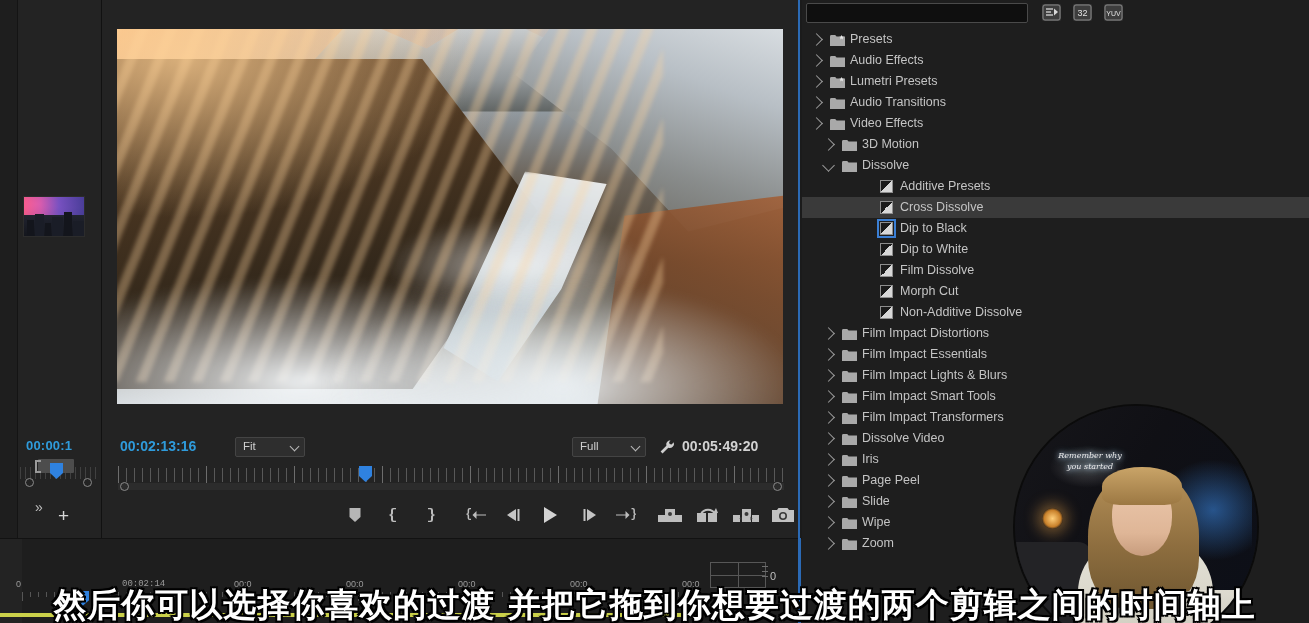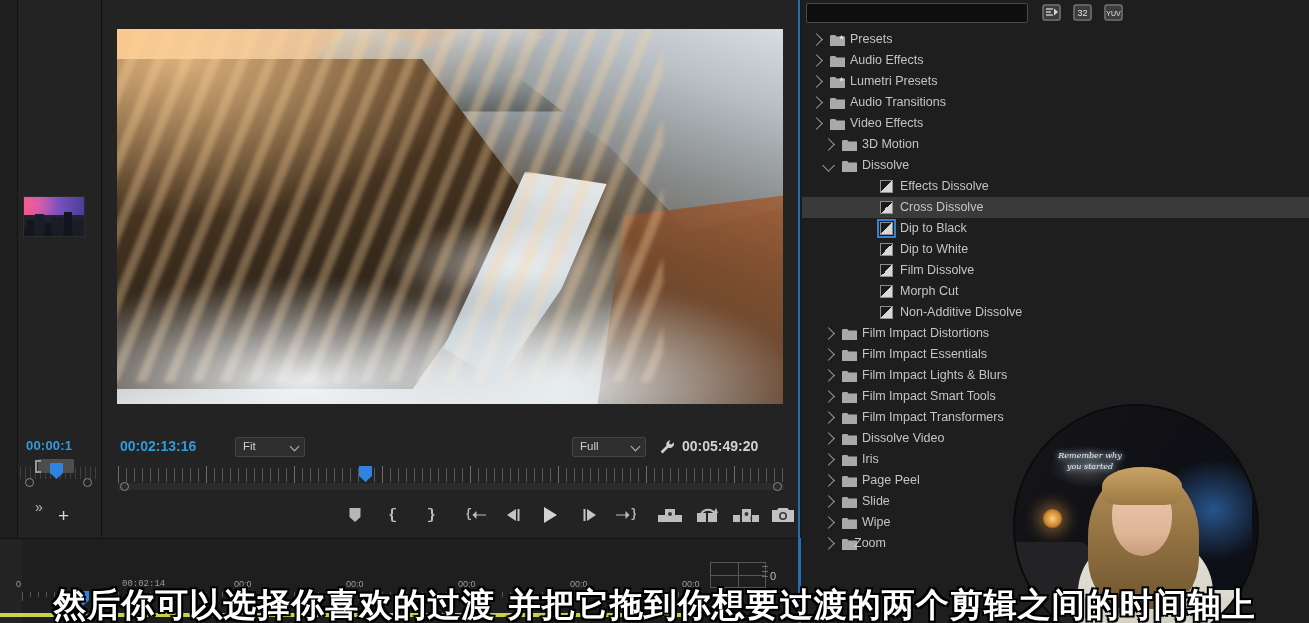--- a/index.html
+++ b/index.html
@@ -593,21 +593,21 @@
       </div>
       <div class="row">
         <span class="chev open" style="left: 22px;"></span>
         <span class="ficon" style="left: 40px;"><svg width="15" height="12" viewBox="0 0 15 12">
             <path d="M0 1.4A1.4 1.4 0 0 1 1.4 0h3.8l1.4 1.6H15V11H0z" fill="#a9a9a9"></path>
           </svg></span>
         <span class="label" style="left: 60px;">Dissolve</span>
       </div>
       <div class="row">
         <span class="eicon" style="left: 78px;"></span>
-        <span class="label" style="left: 98px;">Effects Dissolve</span>
+        <span class="label" style="left: 98px;">Additive Presets</span>
         <span class="rbadges"></span>
       </div>
       <div class="row selected">
         <span class="eicon" style="left: 78px;"></span>
         <span class="label" style="left: 98px;">Cross Dissolve</span>
         <span class="rbadges"></span>
       </div>
       <div class="row">
         <span class="eicon sel" style="left: 78px;"></span>
         <span class="label" style="left: 98px;">Dip to Black</span>
@@ -700,21 +700,21 @@
         <span class="ficon" style="left: 40px;"><svg width="15" height="12" viewBox="0 0 15 12">
             <path d="M0 1.4A1.4 1.4 0 0 1 1.4 0h3.8l1.4 1.6H15V11H0z" fill="#a9a9a9"></path>
           </svg></span>
         <span class="label" style="left: 60px;">Wipe</span>
       </div>
       <div class="row">
         <span class="chev closed" style="left: 22px;"></span>
         <span class="ficon" style="left: 40px;"><svg width="15" height="12" viewBox="0 0 15 12">
             <path d="M0 1.4A1.4 1.4 0 0 1 1.4 0h3.8l1.4 1.6H15V11H0z" fill="#a9a9a9"></path>
           </svg></span>
-        <span class="label" style="left: 52px;">Zoom</span>
+        <span class="label" style="left: 60px;">Zoom</span>
       </div>
     </div>
 
 </div>
 
 <div id="webcam">
   <div class="wall"></div>
   <div class="blue"></div>
   <div class="neon"></div>
   <div class="neon-t">Remember why you started</div>

